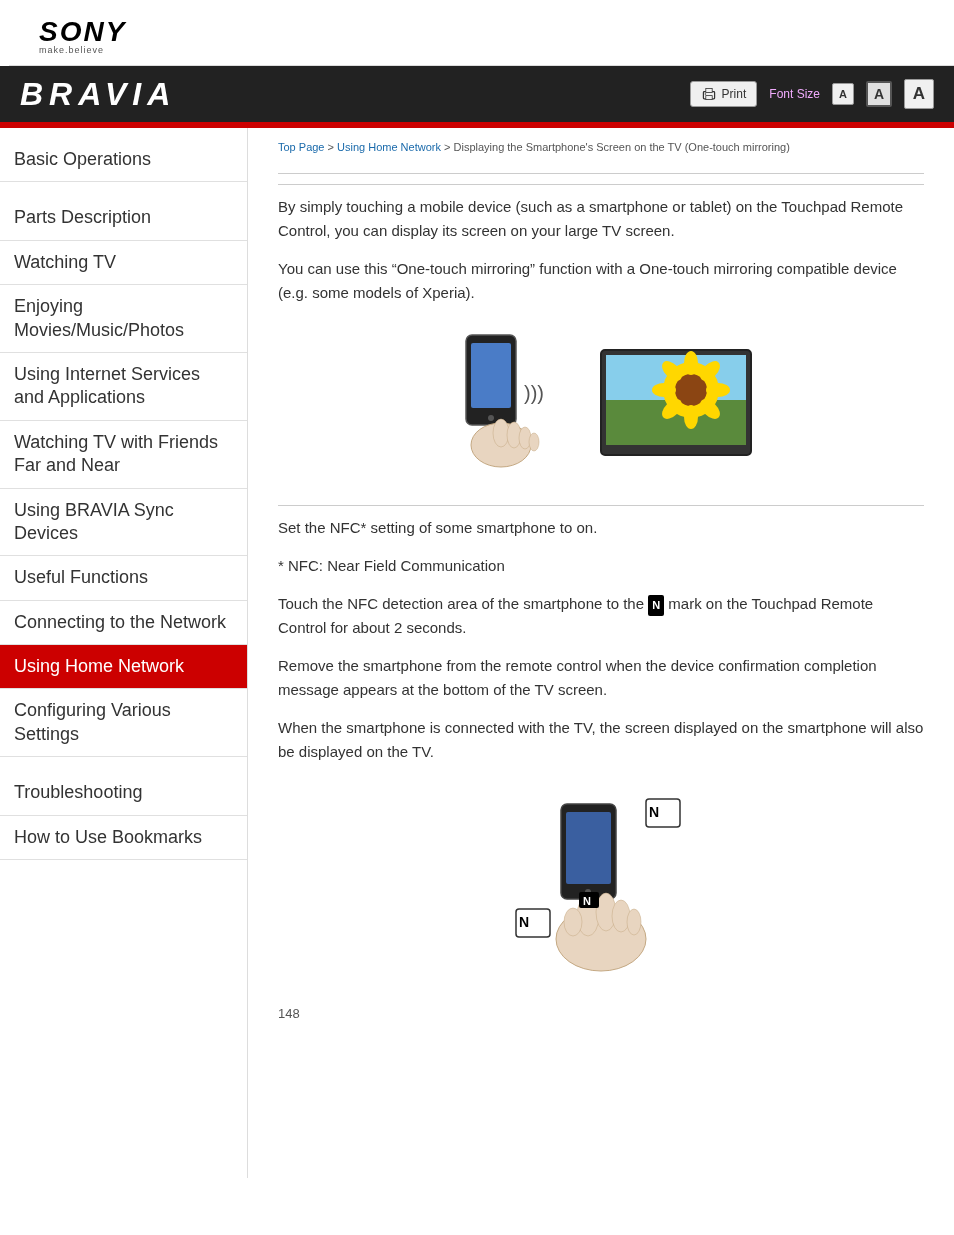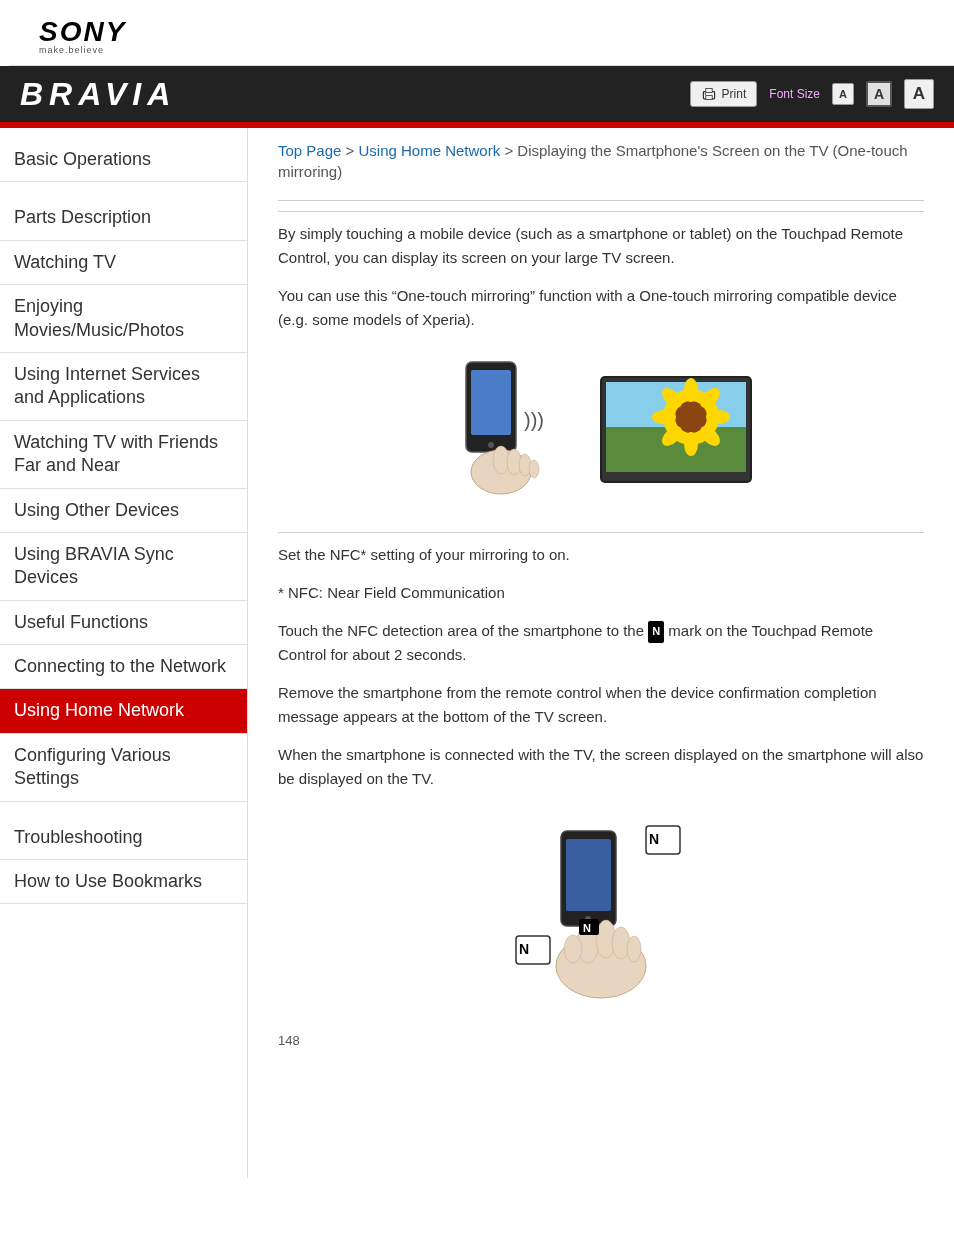--- a/index.html
+++ b/index.html
@@ -131,21 +131,21 @@
 
     
     .content {
       flex: 1;
       padding: 0 30px 30px 30px;
     }
 
     
     .breadcrumb {
       padding: 12px 0 8px 0;
-      font-size: 15px;
+      font-size: 11px;
       color: #555;
       line-height: 1.4;
     }
     .breadcrumb a {
       color: #1a6aab;
       text-decoration: none;
     }
 
     .section-divider {
       border: none;
@@ -242,23 +242,20 @@
     <div class="sidebar-item">
       <span>Enjoying Movies/Music/Photos</span>
     </div>
     <div class="sidebar-item">
       <span>Using Internet Services and Applications</span>
     </div>
     <div class="sidebar-item">
       <span>Watching TV with Friends Far and Near</span>
     </div>
     <div class="sidebar-item">
-      <span>Using Other Devices</span>
-    </div>
-    <div class="sidebar-item">
       <span>Using BRAVIA Sync Devices</span>
     </div>
     <div class="sidebar-item">
       <span>Useful Functions</span>
     </div>
     <div class="sidebar-item">
       <span>Connecting to the Network</span>
     </div>
     <div class="sidebar-item active">
       <span>Using Home Network</span>
@@ -330,21 +327,21 @@
           <ellipse cx="95" cy="18" rx="7" ry="12" fill="#FFD700" transform="rotate(135,95,45)"></ellipse>
           <ellipse cx="95" cy="18" rx="7" ry="12" fill="#FFD700" transform="rotate(180,95,45)"></ellipse>
           <ellipse cx="95" cy="18" rx="7" ry="12" fill="#FFD700" transform="rotate(225,95,45)"></ellipse>
           <ellipse cx="95" cy="18" rx="7" ry="12" fill="#FFD700" transform="rotate(270,95,45)"></ellipse>
           <ellipse cx="95" cy="18" rx="7" ry="12" fill="#FFD700" transform="rotate(315,95,45)"></ellipse>
         </svg>
       </div>
 
       <hr class="section-divider">
 
-      <p class="content-para">Set the NFC* setting of your mirroring to on.</p>
+      <p class="content-para">Set the NFC* setting of some smartphone to on.</p>
       <p class="content-para">* NFC: Near Field Communication</p>
       <p class="content-para">
         <span>Touch the NFC detection area of the smartphone to the</span>
         <span class="nfc-symbol">N</span>
         <span>mark on the Touchpad Remote Control for about 2 seconds.</span>
       </p>
       <p class="content-para">Remove the smartphone from the remote control when the device confirmation completion message appears at the bottom of the TV screen.</p>
       <p class="content-para">When the smartphone is connected with the TV, the screen displayed on the smartphone will also be displayed on the TV.</p>
 
       <div class="nfc-illustration">

